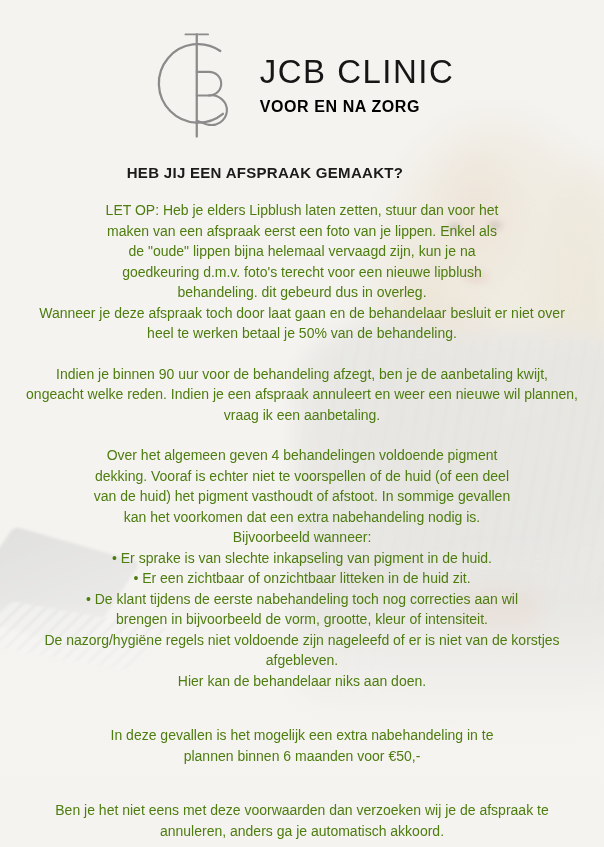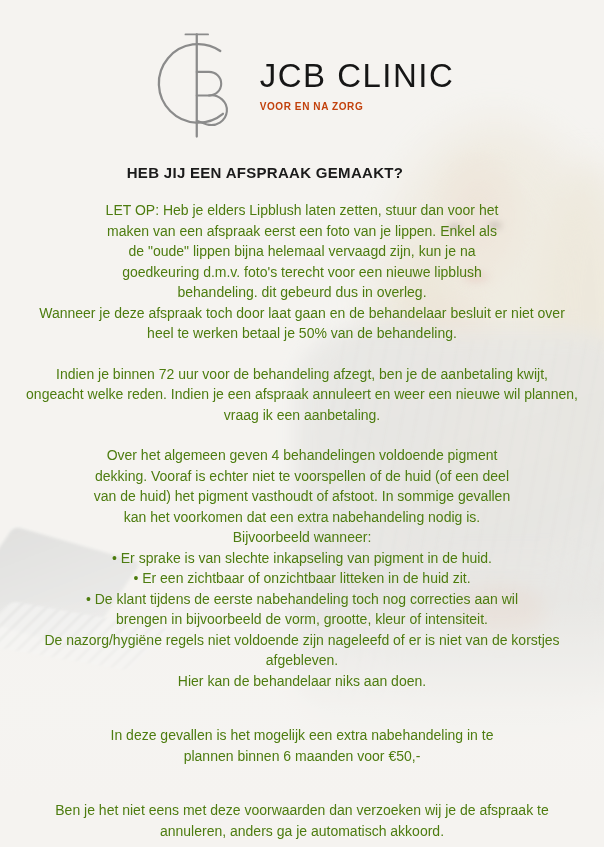--- a/index.html
+++ b/index.html
@@ -67,22 +67,22 @@
 
   
   .content { position: absolute; inset: 0; }
 
   .header { position: absolute; left: 2px; top: 26px; width: 604px;
             display: flex; justify-content: center; align-items: center; gap: 10px; }
   .logo-mark { width: 96px; height: 118px; flex: 0 0 auto; }
   .brand-text { display: flex; flex-direction: column; }
   .brand-name { font-size: 33px; letter-spacing: 1.5px; color: #161616;
                 font-weight: 400; line-height: 1.1; }
-  .brand-tagline { font-size: 10px; font-weight: 700; letter-spacing: .6px;
-                   color: #c2410c; margin-top: 7px; }
+  .brand-tagline { font-size: 16px; font-weight: 700; letter-spacing: .6px;
+                   color: #000000; margin-top: 7px; }
 
   .heading { position: absolute; left: 0; top: 164px; width: 530px;
              text-align: center; font-size: 15px; font-weight: 700;
              letter-spacing: .3px; color: #1b1b1b; }
 
   .text-col { position: absolute; left: 8px; top: 200px; width: 588px;
               text-align: center; color: #4d7c0f; }
   .text-col p { white-space: pre-line; font-size: 14px; line-height: 20.5px;
                 margin: 0 0 20px 0; }
   .text-col p.tight { margin-bottom: 0; }
@@ -135,21 +135,21 @@
     <div class="heading">HEB JIJ EEN AFSPRAAK GEMAAKT?</div>
 
     <div class="text-col">
       <p>LET OP: Heb je elders Lipblush laten zetten, stuur dan voor het
 maken van een afspraak eerst een foto van je lippen. Enkel als
 de "oude" lippen bijna helemaal vervaagd zijn, kun je na
 goedkeuring d.m.v. foto's terecht voor een nieuwe lipblush
 behandeling. dit gebeurd dus in overleg.
 Wanneer je deze afspraak toch door laat gaan en de behandelaar besluit er niet over
 heel te werken betaal je 50% van de behandeling.</p>
-      <p>Indien je binnen 72 uur voor de behandeling afzegt, ben je de aanbetaling kwijt,
+      <p>Indien je binnen 90 uur voor de behandeling afzegt, ben je de aanbetaling kwijt,
 ongeacht welke reden. Indien je een afspraak annuleert en weer een nieuwe wil plannen,
 vraag ik een aanbetaling.</p>
       <p class="tight">Over het algemeen geven 4 behandelingen voldoende pigment
 dekking. Vooraf is echter niet te voorspellen of de huid (of een deel
 van de huid) het pigment vasthoudt of afstoot. In sommige gevallen
 kan het voorkomen dat een extra nabehandeling nodig is.
 Bijvoorbeeld wanneer:</p>
       <p class="tight">• Er sprake is van slechte inkapseling van pigment in de huid.
 • Er een zichtbaar of onzichtbaar litteken in de huid zit.
 • De klant tijdens de eerste nabehandeling toch nog correcties aan wil

